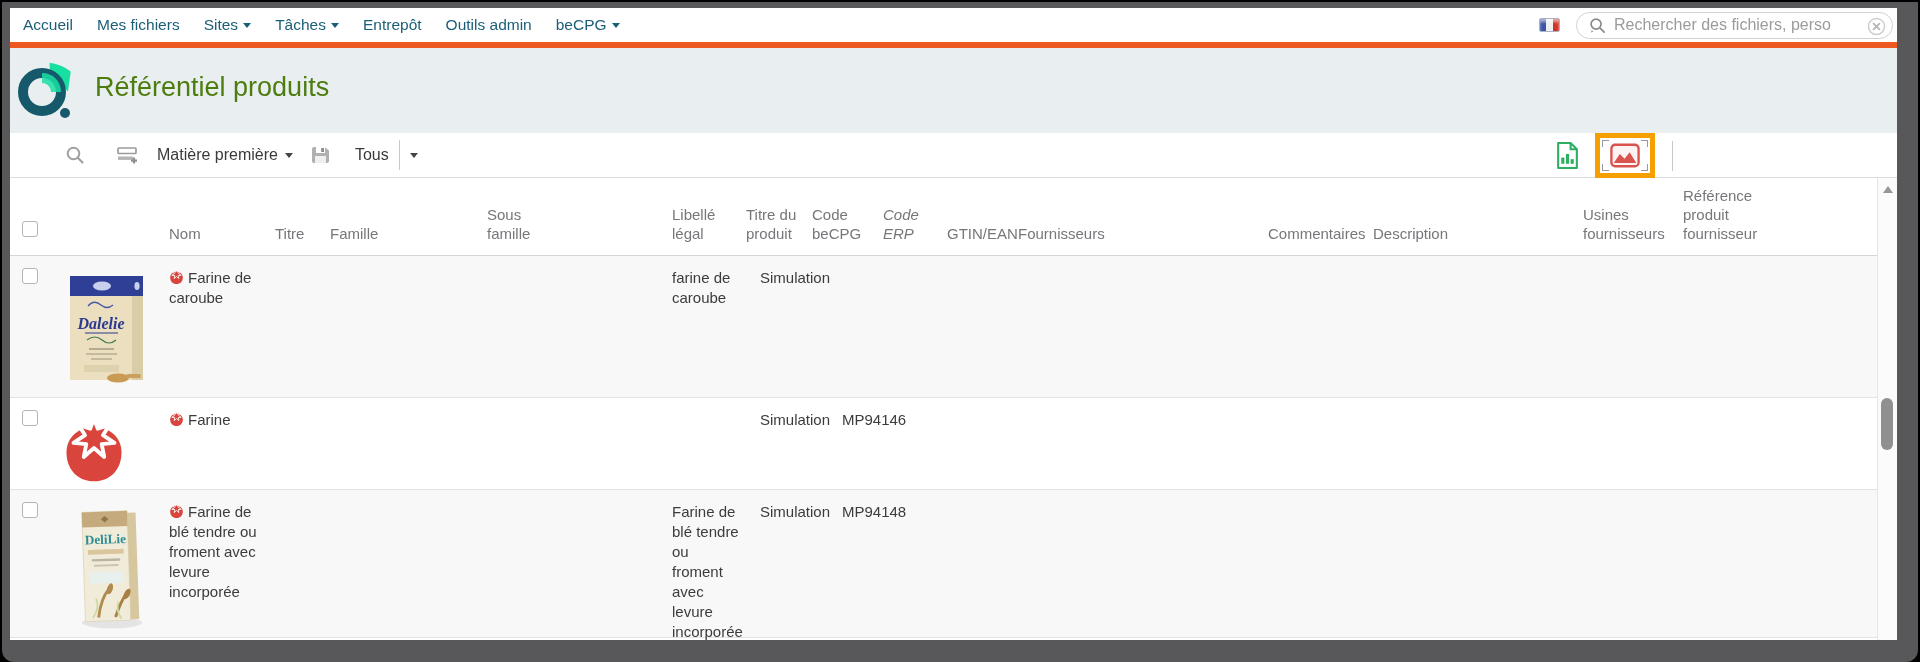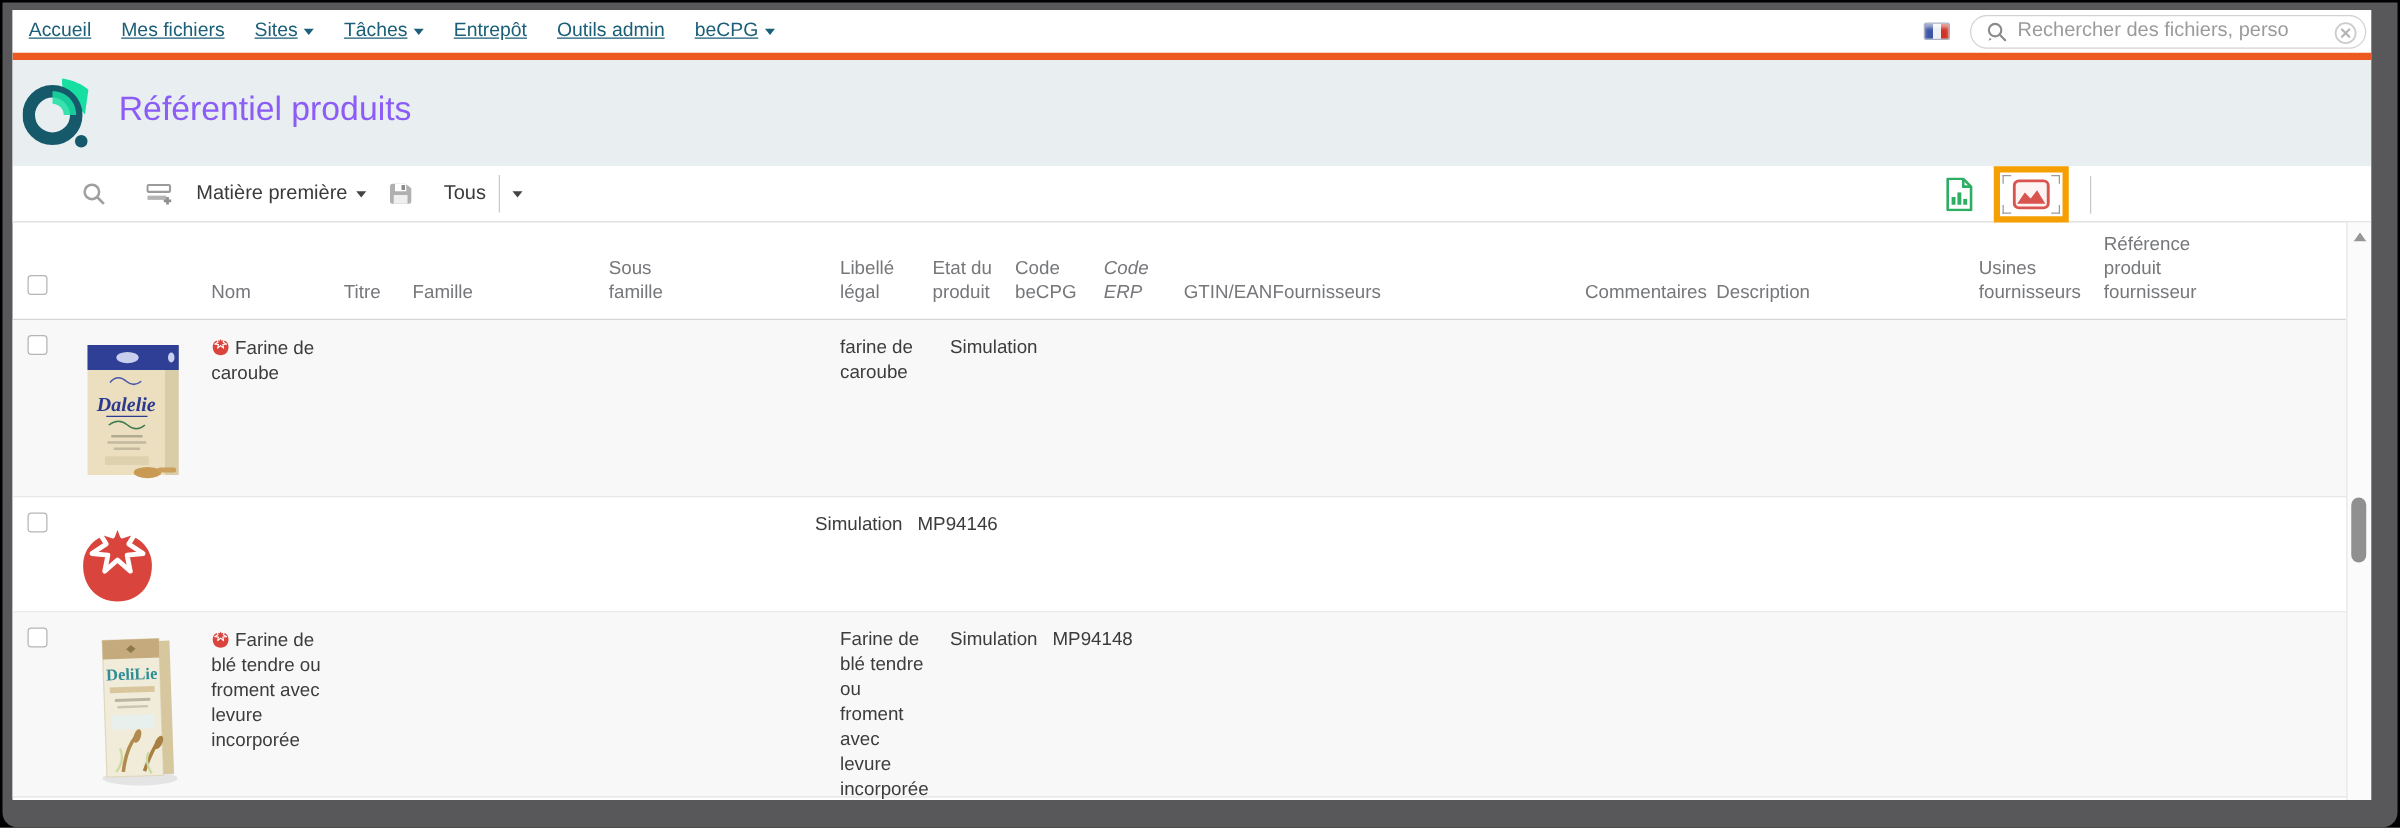--- a/index.html
+++ b/index.html
@@ -7,21 +7,21 @@
               font-family:"Liberation Sans","DejaVu Sans",sans-serif; }
   .frame { position:absolute; left:2px; top:2px; width:1916px; height:660px;
            background:#58585a; border-radius:0 0 12px 12px; }
   .page  { position:absolute; left:8px; top:6px; width:1887px; height:632px;
            background:#fff; overflow:hidden; }
 
   
   .nav { position:relative; height:34px; display:flex; align-items:center;
          padding-left:13px; gap:24px; background:#fff; }
   .nav-item { color:#1a5e77; font-size:15.5px; cursor:pointer; white-space:nowrap;
-              display:flex; align-items:center; gap:5px;text-decoration:underline; }
+              display:flex; align-items:center; gap:5px; }
   .caret { width:0; height:0; border-left:4px solid transparent;
            border-right:4px solid transparent; border-top:5px solid currentColor;
            display:inline-block; }
   .nav-right { position:absolute; right:4px; top:0; height:34px;
                display:flex; align-items:center; gap:16px; }
   .flag { width:21px; height:14px; border:1px solid #a9b2c4; border-radius:2px;
           background:linear-gradient(90deg,#3d55a5 33.4%,#eef0f2 33.4% 66.7%,#cf3427 66.7%);
           box-shadow:inset 0 3px 3px rgba(255,255,255,.55); }
   .search-pill { position:relative; width:317px; height:27px; border:1px solid #d2d2d2;
                  border-radius:14px; background:#fff; display:flex; align-items:center;
@@ -30,21 +30,21 @@
                        color:#555; background:transparent; white-space:nowrap;
                        font-family:"Liberation Sans",sans-serif; }
   .search-pill input::placeholder { color:#9b9b9b; }
   .clear-btn { position:absolute; right:6px; top:4px; }
 
   
   .orange-bar { height:6px; background:#ed5a21; }
   .page-header { height:85px; background:#e9eef1; position:relative; }
   .logo { position:absolute; left:8px; top:12px; }
   .page-title { position:absolute; left:85px; top:24px; font-size:27px;
-                font-weight:400; color:#8b5cf6; }
+                font-weight:400; color:#4d7c0f; }
 
   
   .toolbar { position:relative; height:45px; border-bottom:1px solid #dcdcdc; background:#fff;padding-left:40px; }
   .tb-left { display:flex; align-items:center; height:100%; padding-left:15px; }
   .tb-label { font-size:16px; color:#3a3a3a; display:flex; align-items:center; gap:7px;
               white-space:nowrap; cursor:pointer; }
   .vsep { width:1px; height:30px; background:#c9c9c9; }
   .abs { position:absolute; top:0; height:45px; display:flex; align-items:center; }
   .hl-box { position:absolute; left:1585px; top:0px; width:60px; height:45px;
             border:5px solid #f5a000; background:#fff; display:flex;
@@ -216,21 +216,21 @@
 
   <div class="table-wrap">
     <div class="thead">
       <div class="cell c-cb"><input type="checkbox" class="cbx" style=""></div>
       <div class="cell c-thumb"></div>
       <div class="cell c-nom"><span class="hin">Nom</span></div>
       <div class="cell c-titre"><span class="hin">Titre</span></div>
       <div class="cell c-fam"><span class="hin">Famille</span></div>
       <div class="cell c-sfam"><span class="hin w50">Sous famille</span></div>
       <div class="cell c-lib"><span class="hin w48">Libellé légal</span></div>
-      <div class="cell c-etat"><span class="hin w52">Etat du produit</span></div>
+      <div class="cell c-etat"><span class="hin w52">Titre du produit</span></div>
       <div class="cell c-cbg"><span class="hin w48">Code beCPG</span></div>
       <div class="cell c-erp"><span class="hin w42">Code ERP</span></div>
       <div class="cell c-gtin"><span class="hin">GTIN/EAN</span></div>
       <div class="cell c-four"><span class="hin">Fournisseurs</span></div>
       <div class="cell c-com"><span class="hin">Commentaires</span></div>
       <div class="cell c-desc"><span class="hin">Description</span></div>
       <div class="cell c-usi"><span class="hin w90">Usines fournisseurs</span></div>
       <div class="cell c-ref"><span class="hin w80">Référence produit fournisseur</span></div>
     </div>
 
@@ -275,20 +275,26 @@
       <div class="cell c-ref"></div>
     </div>
 
     <div class="trow r2">
       <div class="cell c-cb"><input type="checkbox" class="cbx" style=""></div>
       <div class="cell c-thumb">
         <svg class="thumb-img" width="64" height="76" viewBox="0 0 100 116">
           <path d="M50 110 C24 110 7 91 7 65 C7 41 26 25 50 25 C74 25 93 41 93 65 C93 91 76 110 50 110Z" fill="#d9453c"></path>
           <path d="M50 12 L56 28 L74 22 L64 38 L82 50 L62 52 L66 72 L50 58 L34 72 L38 52 L18 50 L36 38 L26 22 L44 28 Z" fill="#d9453c" stroke="#fff" stroke-width="6" stroke-linejoin="round"></path>
         </svg>
+      </div>
+      <div class="cell c-nom prod-name">
+        <svg class="mini-tomato" width="15" height="17" viewBox="0 0 100 116">
+          <path d="M50 110 C24 110 7 91 7 65 C7 41 26 25 50 25 C74 25 93 41 93 65 C93 91 76 110 50 110Z" fill="#d9453c"></path>
+          <path d="M50 12 L56 28 L74 22 L64 38 L82 50 L62 52 L66 72 L50 58 L34 72 L38 52 L18 50 L36 38 L26 22 L44 28 Z" fill="#d9453c" stroke="#fff" stroke-width="6" stroke-linejoin="round"></path>
+        </svg><span>Farine</span>
       </div>
       <div class="cell c-titre"></div>
       <div class="cell c-fam"></div>
       <div class="cell c-sfam"></div>
       <div class="cell c-lib"></div>
       <div class="cell c-etat">Simulation</div>
       <div class="cell c-cbg">MP94146</div>
       <div class="cell c-erp"></div>
       <div class="cell c-gtin"></div>
       <div class="cell c-four"></div>

